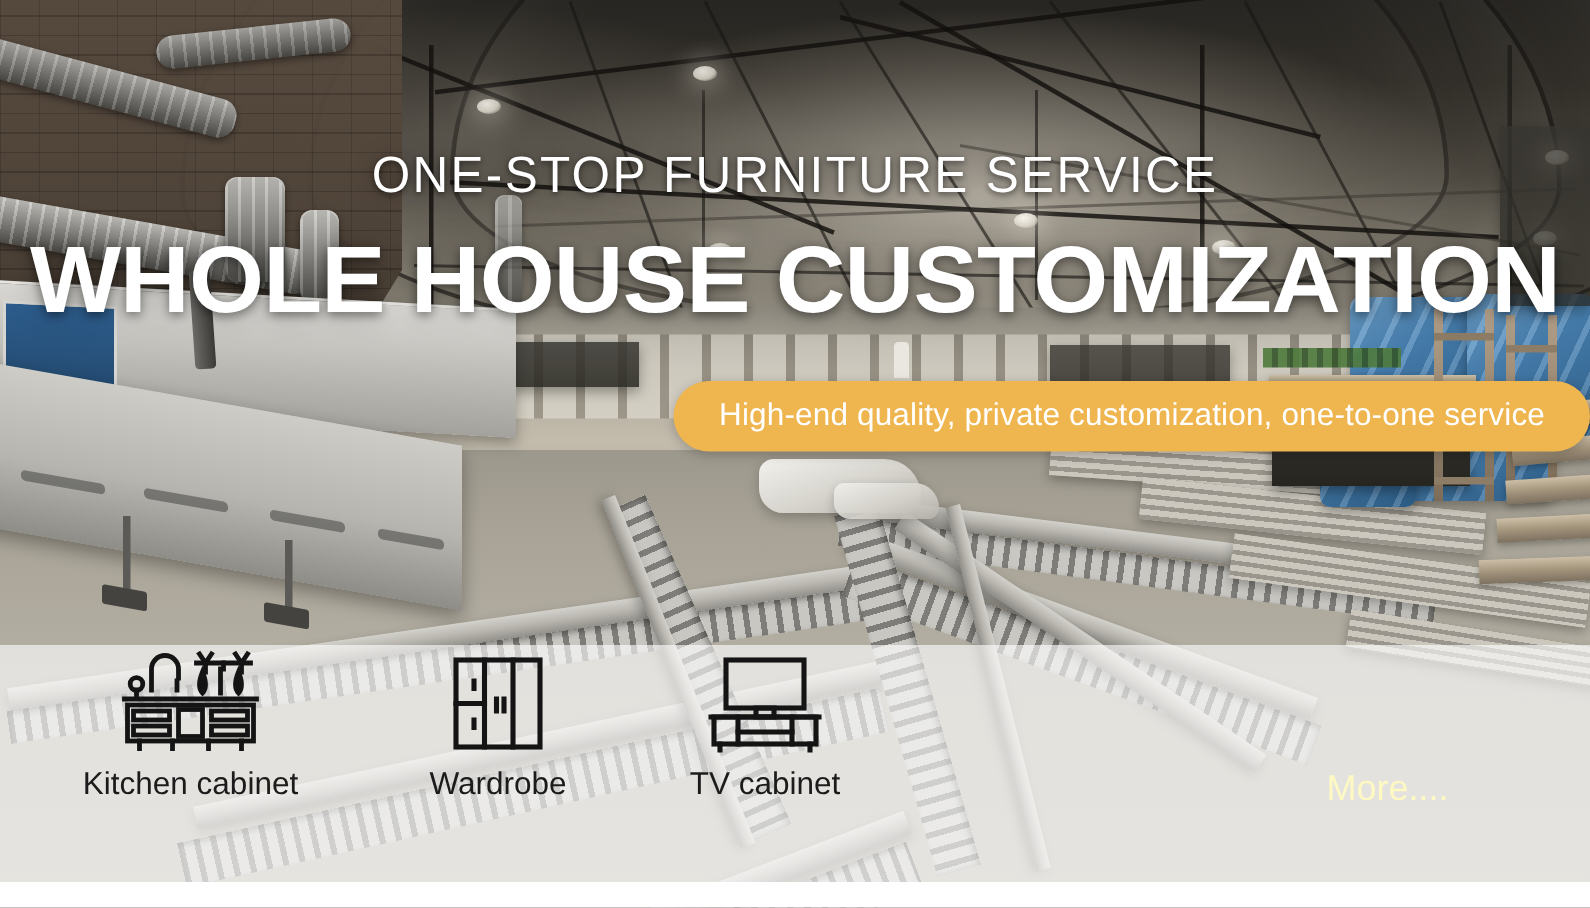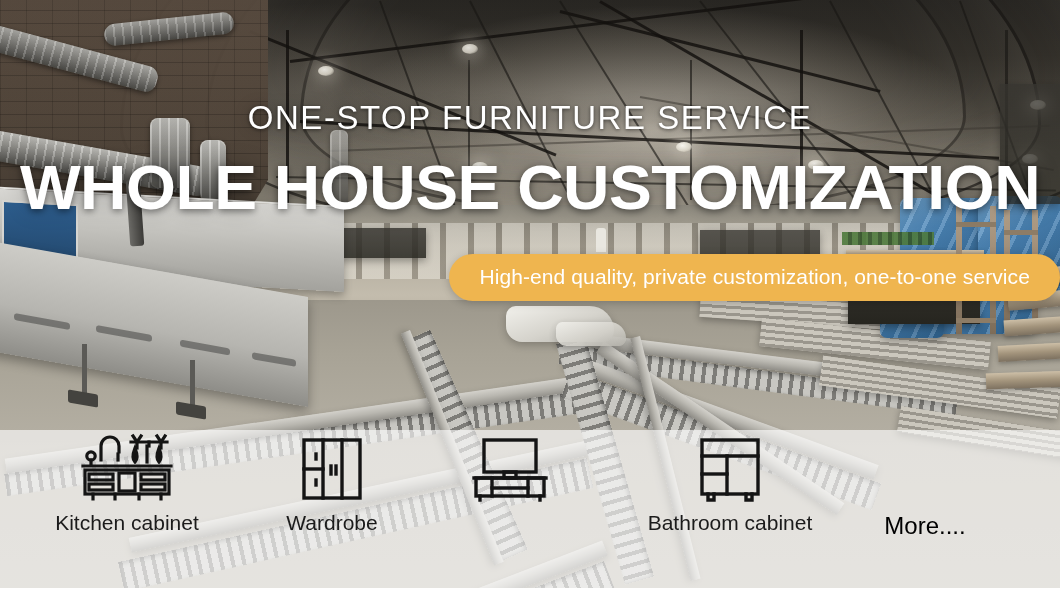--- a/index.html
+++ b/index.html
@@ -339,21 +339,21 @@
     font-weight: 400;
     white-space: nowrap;
     font-family: "Liberation Sans", sans-serif;
   }
   .more {
     position: absolute;
     top: 82px;
     width: 180px;
     text-align: center;
     font-size: 24px;
-    color: #000000;
+    color: #fef9c3;
     font-weight: 400;
     font-family: "Liberation Sans", sans-serif;
   }
 </style>
 </head>
 <body>
 
 <div id="banner">
 
   <div class="photo">
@@ -547,33 +547,21 @@
           <rect x="14" y="4" width="52" height="32"></rect>
           <path d="M34 36 h12 v6 H34 z"></path>
           <path d="M4 42 H76"></path>
           <rect x="6" y="42" width="68" height="18"></rect>
           <path d="M22 42 V60"></path>
           <path d="M58 42 V60"></path>
           <path d="M22 52 H58"></path>
           <path d="M10 60 v4 M70 60 v4"></path>
         </svg>
       </div>
+      <div class="cat-label">TV cabinet</div>
     </div>
 
-    <div class="cat" style="left:625px;">
-      <div class="icon-box">
-        <svg width="62" height="66" viewBox="0 0 62 66" fill="none" stroke="#141414" stroke-width="3.4" stroke-linecap="square">
-          <rect x="3" y="4" width="56" height="54"></rect>
-          <path d="M3 20 H59"></path>
-          <path d="M28 20 V58"></path>
-          <path d="M3 38 H28"></path>
-          <path d="M9 58 v6 h6 v-6"></path>
-          <path d="M47 58 v6 h6 v-6"></path>
-        </svg>
-      </div>
-      <div class="cat-label">Bathroom cabinet</div>
-    </div>
 
     <div class="more" style="left:835px;">More....</div>
   </div>
 
   <div class="bottom-white"></div>
 </div>
 
 </body></html>

